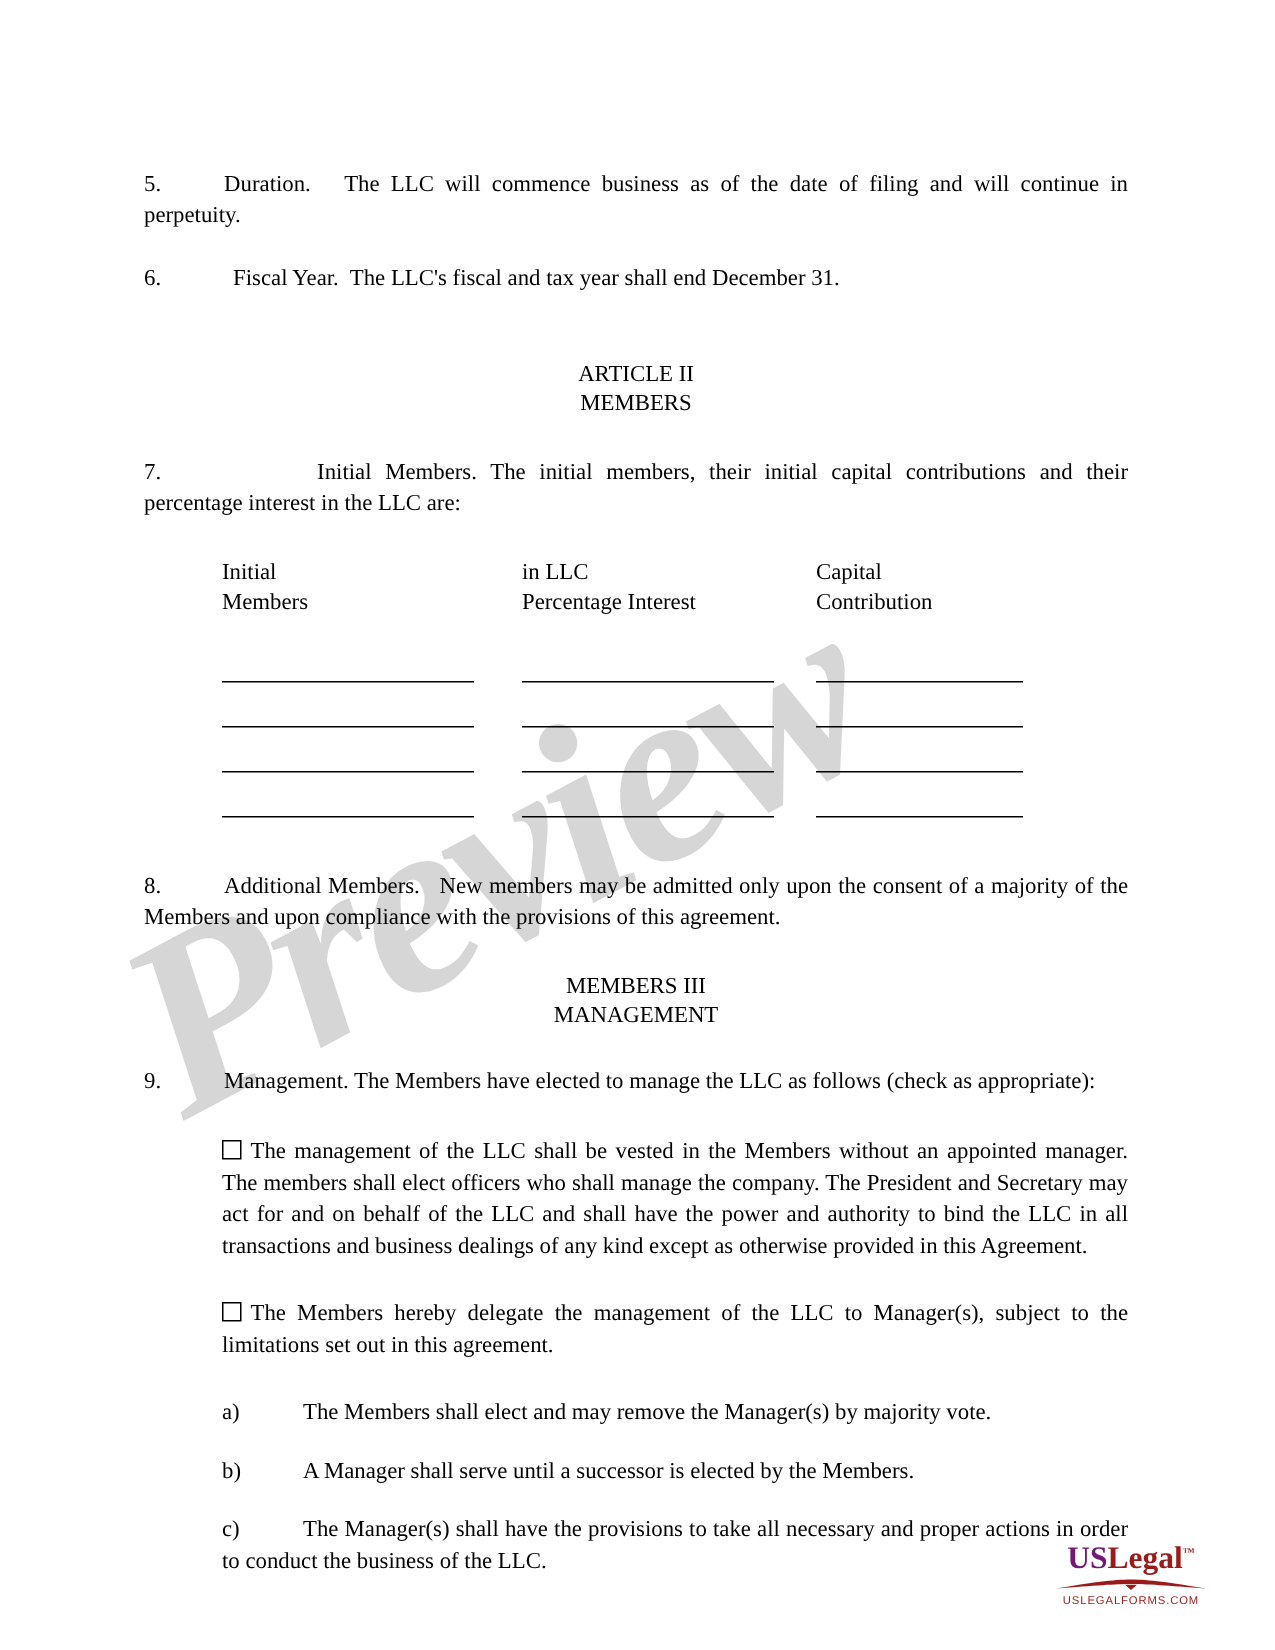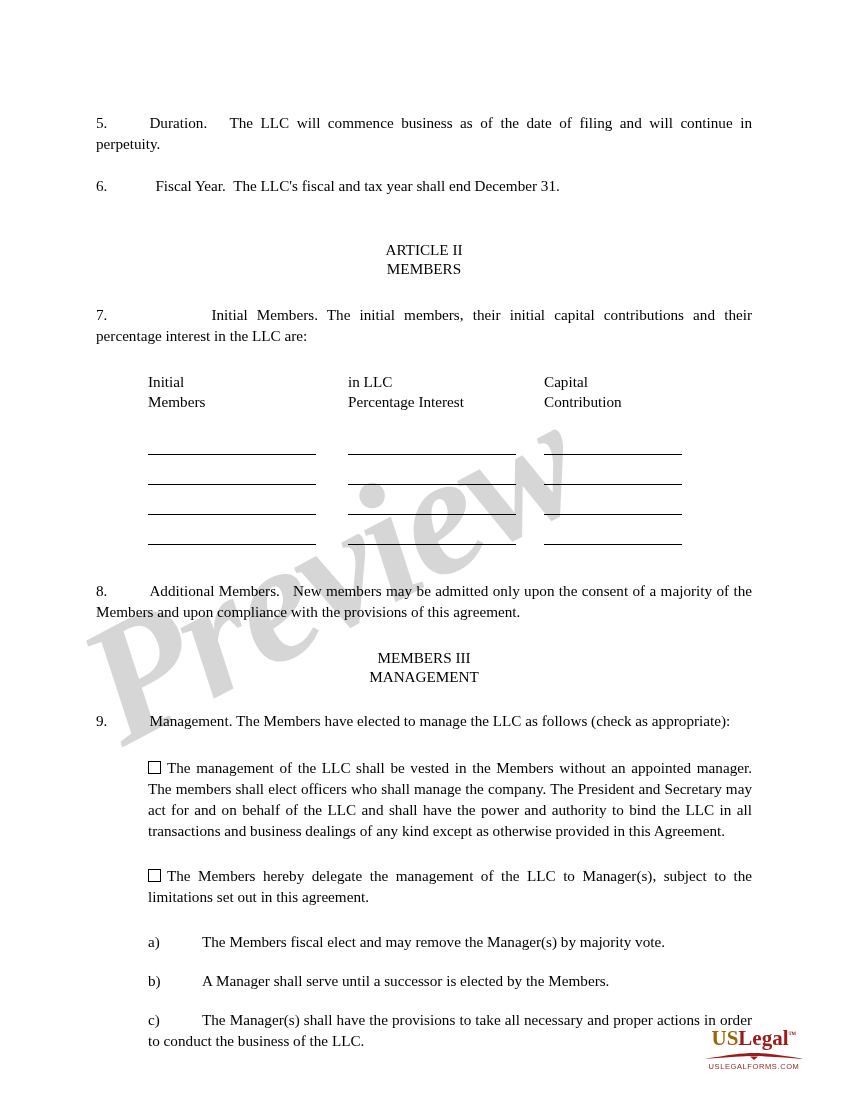--- a/index.html
+++ b/index.html
@@ -159,21 +159,21 @@
     z-index: 6;
   }
   .logo-main {
     font-family: "Liberation Serif", serif;
     font-size: 21px;
     font-weight: bold;
     color: #9b1b1b;
     letter-spacing: 0px;
     white-space: nowrap;
   }
-  .logo-main .us { color: #a16207; }
+  .logo-main .us { color: #701a75; }
   .logo-tm {
     font-size: 8px;
     vertical-align: super;
   }
   .logo-swoosh {
     width: 104px;
     height: 9px;
     margin: 1px auto 0 auto;
     position: relative;
   }
@@ -303,21 +303,21 @@
 
     <div style="height:24px"></div>
 
     <div class="block-indent">
       <span class="checkbox"></span><span>The Members hereby delegate the management of the LLC to Manager(s), subject to the limitations set out in this agreement.</span>
     </div>
 
     <div style="height:24px"></div>
 
     <div class="list-item">
-      <span class="list-letter">a)</span><span>The Members fiscal elect and may remove the Manager(s) by majority vote.</span>
+      <span class="list-letter">a)</span><span>The Members shall elect and may remove the Manager(s) by majority vote.</span>
     </div>
 
     <div style="height:18px"></div>
 
     <div class="list-item">
       <span class="list-letter">b)</span><span>A Manager shall serve until a successor is elected by the Members.</span>
     </div>
 
     <div style="height:18px"></div>
 

